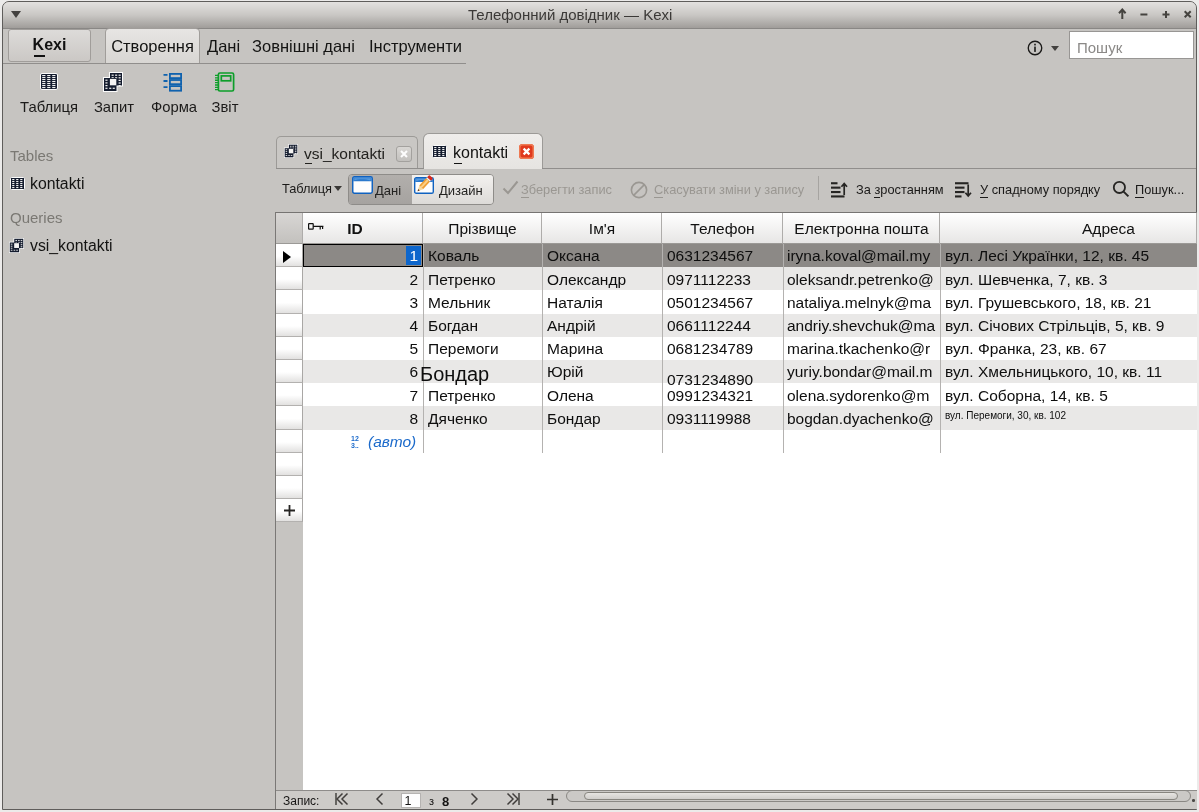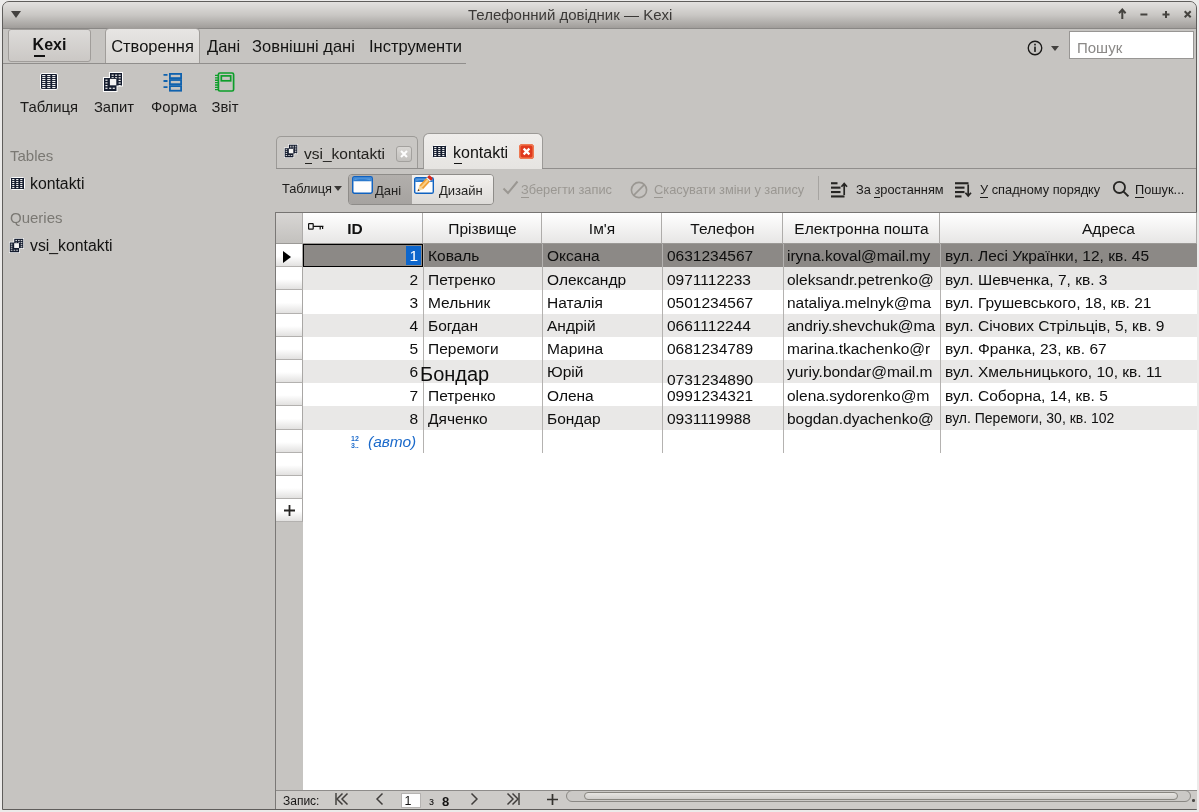--- a/index.html
+++ b/index.html
@@ -338,21 +338,21 @@
 <div class="abs nw" style="left:428px;top:386.5px;width:113px;color:#0e0e0e;font-size:15.5px;">Петренко</div>
 <div class="abs nw" style="left:547px;top:386.5px;width:114px;color:#0e0e0e;font-size:15.5px;">Олена</div>
 <div class="abs nw" style="left:667px;top:386.5px;width:115px;color:#0e0e0e;font-size:15.5px;">0991234321</div>
 <div class="abs nw" style="left:787px;top:386.5px;width:152px;color:#0e0e0e;font-size:15.5px;">olena.sydorenko@m</div>
 <div class="abs nw" style="left:945px;top:386.5px;width:250px;color:#0e0e0e;font-size:15.5px;">вул. Соборна, 14, кв. 5</div>
 <div class="abs nw" style="left:303px;top:409.7px;width:115px;text-align:right;color:#0e0e0e;font-size:15.5px;">8</div>
 <div class="abs nw" style="left:428px;top:409.7px;width:113px;color:#0e0e0e;font-size:15.5px;">Дяченко</div>
 <div class="abs nw" style="left:547px;top:409.7px;width:114px;color:#0e0e0e;font-size:15.5px;">Бондар</div>
 <div class="abs nw" style="left:667px;top:409.7px;width:115px;color:#0e0e0e;font-size:15.5px;">0931119988</div>
 <div class="abs nw" style="left:787px;top:409.7px;width:152px;color:#0e0e0e;font-size:15.5px;">bogdan.dyachenko@</div>
-<div class="abs nw" style="left:945px;top:409.7px;width:250px;color:#0e0e0e;font-size:14px;">вул. Перемоги, 30, кв. 102</div>
+<div class="abs nw" style="left:945px;top:409.7px;width:250px;color:#0e0e0e;font-size:10px;">вул. Перемоги, 30, кв. 102</div>
 <div class="abs" style="left:303px;top:244.0px;width:120px;height:23.2px;border:1.8px solid #000;box-sizing:border-box;"></div>
 <div class="abs" style="left:406px;top:245.8px;width:14.5px;height:19.6px;background:#0d66cc;"></div>
 <div class="abs" style="left:406px;top:247.2px;width:12px;text-align:right;color:#fff;font-size:15.5px;">1</div>
 <svg class="abs" style="left:351px;top:435px;" width="13" height="14" viewBox="0 0 13 14">
 <g fill="#1b6acb" font-family="Liberation Sans" font-size="7px" font-weight="bold">
 <text x="0" y="6">12</text>
       <text x="0" y="13">3..</text>
 </g>
   </svg>
 <div class="abs" style="left:368px;top:432.8px;font-style:italic;color:#1b6acb;font-size:15.5px;">(авто)</div>

